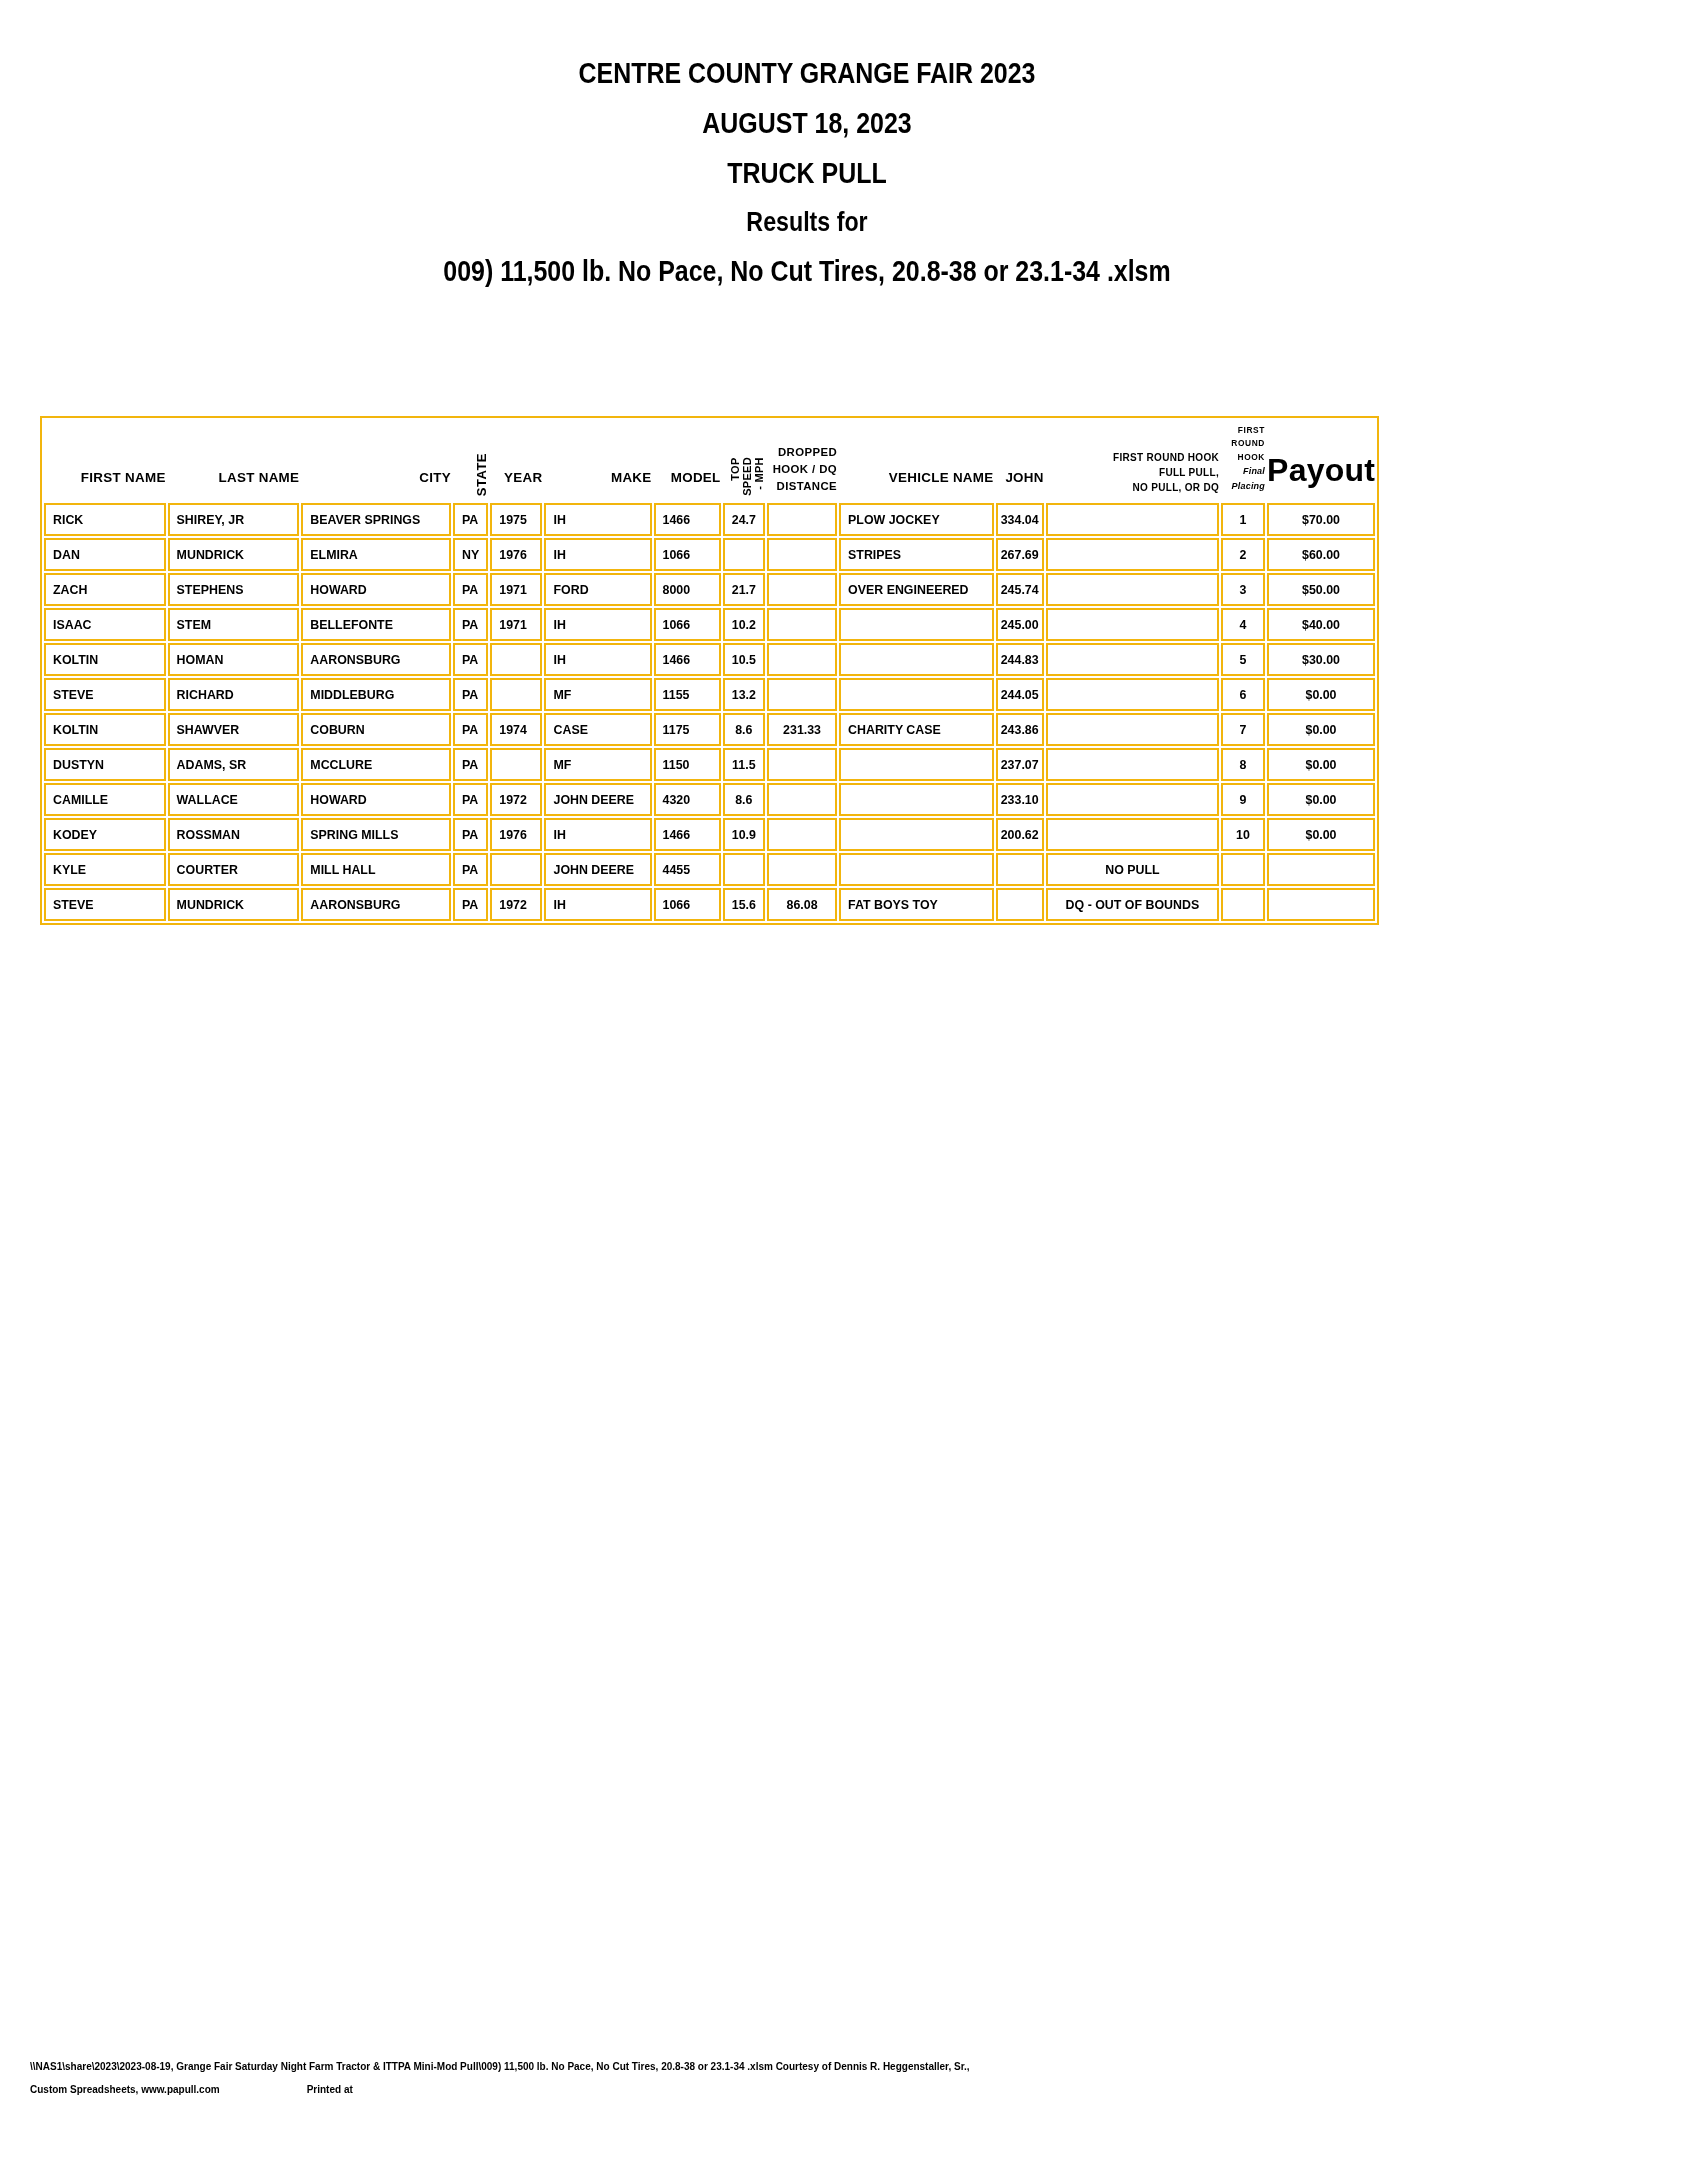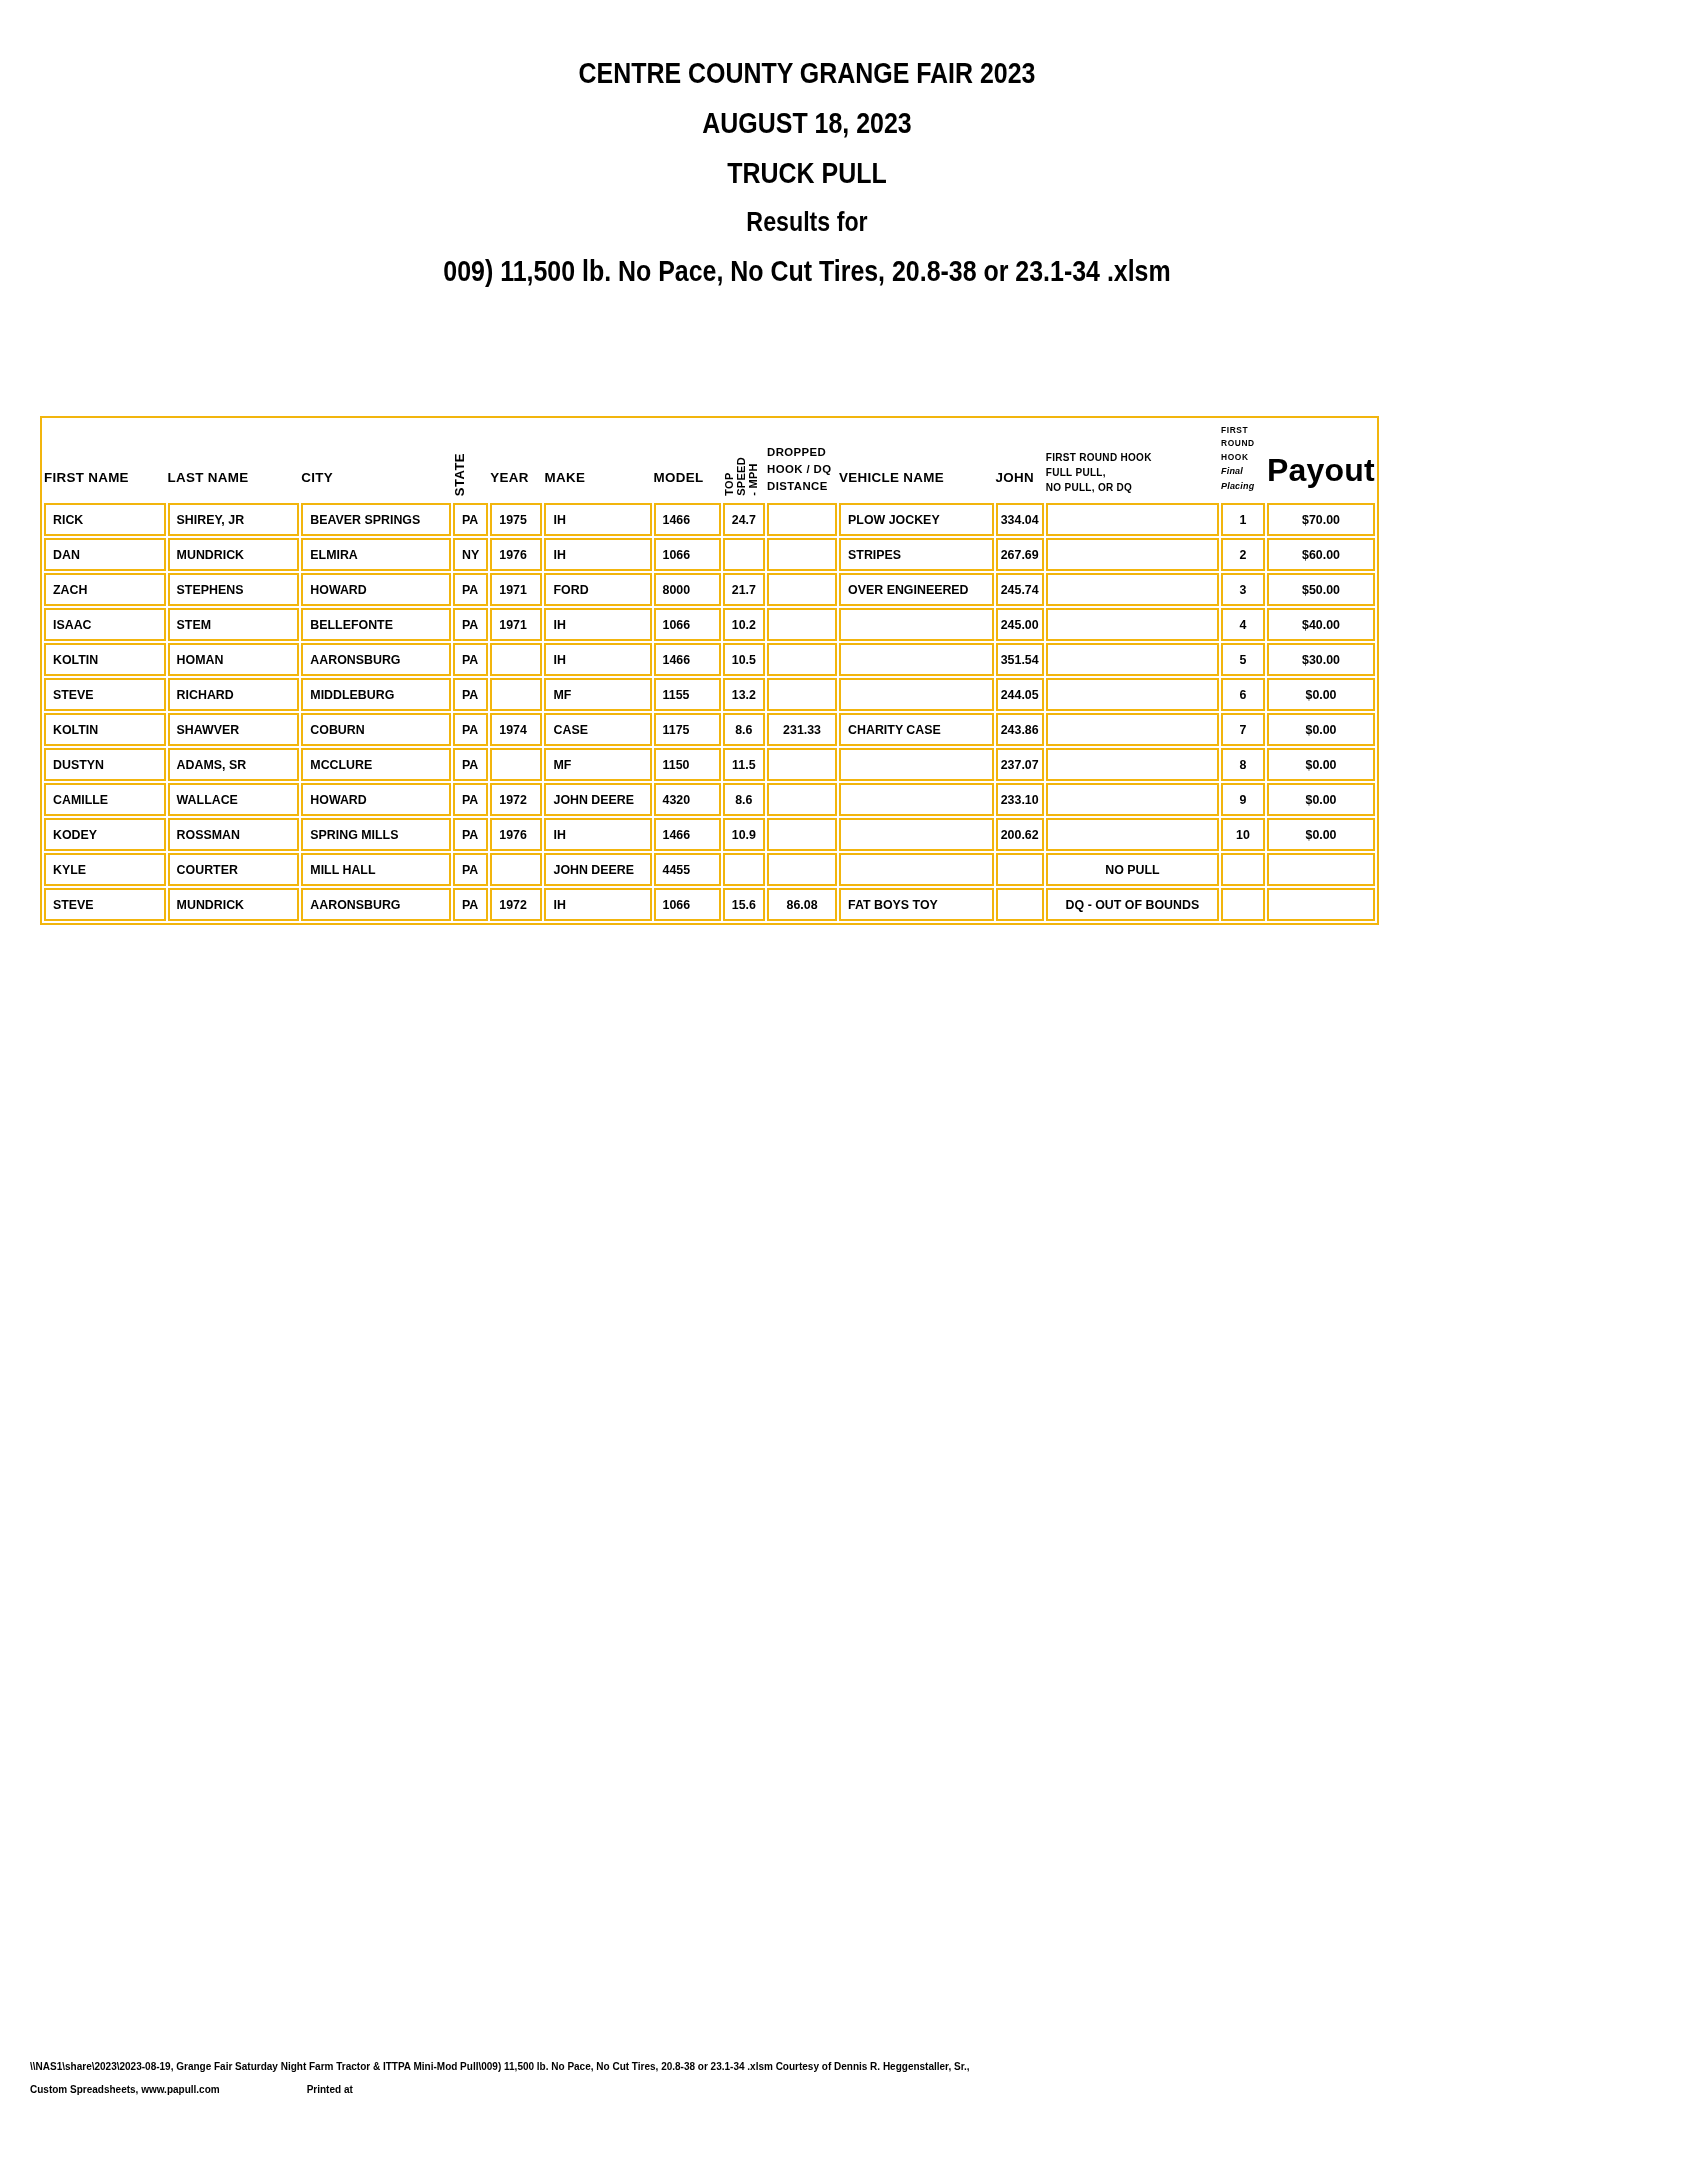--- a/index.html
+++ b/index.html
@@ -30,21 +30,21 @@
     border: 2px solid #F2B50D;
     background: #ffffff;
   }
   col.c1  { width: 178px; } col.c2  { width: 183px; } col.c3  { width: 175px; }
   col.c4  { width: 34px;  } col.c5  { width: 60px;  } col.c6  { width: 117px; }
   col.c7  { width: 87px;  } col.c8  { width: 50px;  } col.c9  { width: 81px;  }
   col.c10 { width: 173px; } col.c11 { width: 51px;  } col.c12 { width: 210px; }
   col.c13 { width: 56px;  } col.c14 { width: 86px;  }
 
   thead th {
-    height: 81px; vertical-align: bottom; text-align: left;
+    height: 81px; vertical-align: bottom; text-align: right;
     font-weight: bold; font-size: 13.4px; letter-spacing: 0.3px;
     padding: 0 0 16px 0; background: #fff; overflow: visible;
   }
   thead th.multi  { padding-bottom: 6px; font-size: 10px; line-height: 1.5; }
   thead th.small  { font-size: 11.4px; letter-spacing: 0.4px; }
   thead th.tiny   { padding-bottom: 8px; font-size: 8.4px; line-height: 1.6; letter-spacing: 0.6px; }
   thead th.tiny .l3 { font-size: 9px; letter-spacing: 0.2px; font-style: italic; }
   thead th.payout { font-size: 32px; padding-bottom: 12px; letter-spacing: 0.2px; }
   thead th.rot    { padding-bottom: 2px; }
   thead th .line  { display: block; }
@@ -224,21 +224,21 @@
       <td>KOLTIN</td>
       <td>HOMAN</td>
       <td>AARONSBURG</td>
       <td>PA</td>
       <td></td>
       <td>IH</td>
       <td>1466</td>
       <td>10.5</td>
       <td></td>
       <td></td>
-      <td>351.54</td>
+      <td>244.83</td>
       <td></td>
       <td>5</td>
       <td>$30.00</td>
     </tr>
 
     <tr>
       <td>STEVE</td>
       <td>RICHARD</td>
       <td>MIDDLEBURG</td>
       <td>PA</td>

